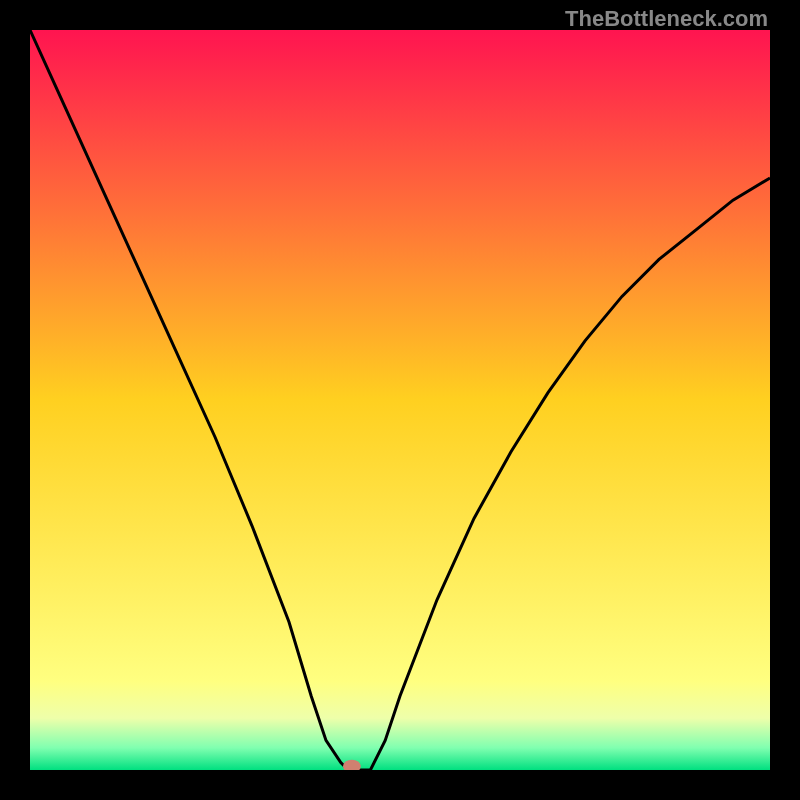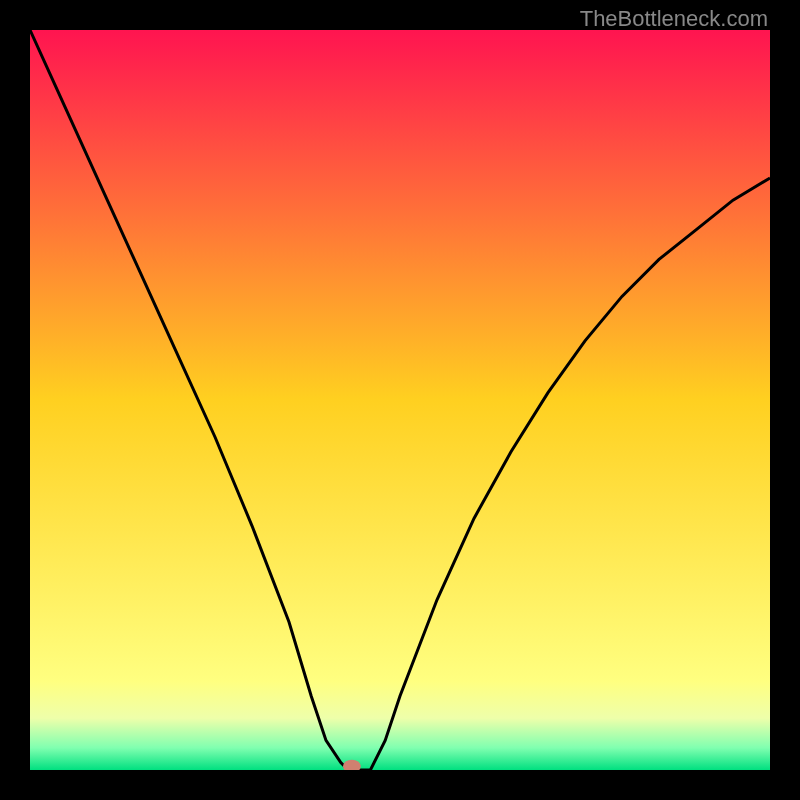--- a/index.html
+++ b/index.html
@@ -17,21 +17,21 @@
     top: 30px;
     width: 740px;
     height: 740px;
   }
   .watermark {
     position: absolute;
     top: 6px;
     right: 32px;
     color: #888;
     font-size: 22px;
-    font-weight: 400;
+    font-weight: 700;
     z-index: 10;
   }
   svg {
     display: block;
   }
 </style>
 </head>
 <body>
 
 <div class="watermark">TheBottleneck.com</div>

